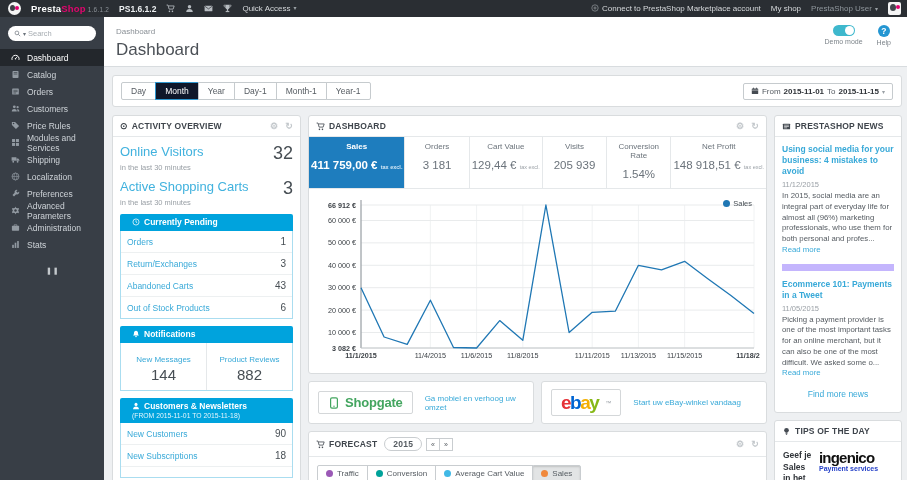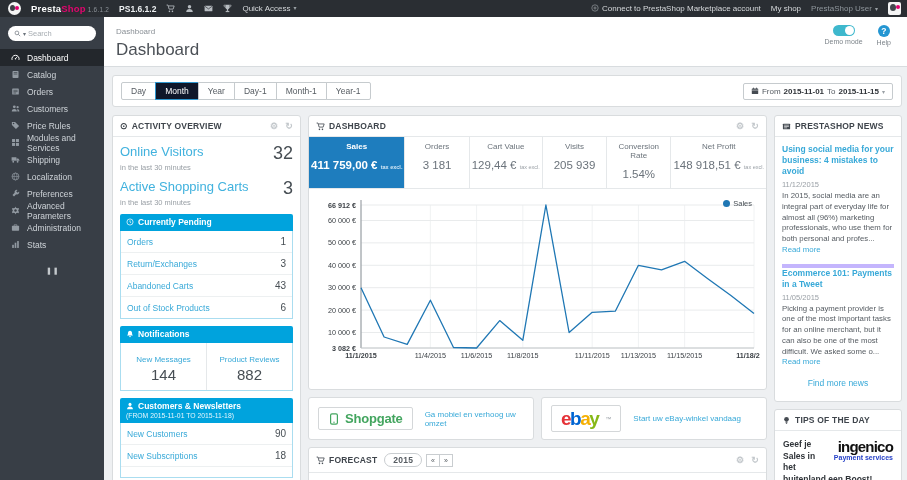--- a/index.html
+++ b/index.html
@@ -79,21 +79,21 @@
   .col-mid  { width:459px; flex:none; display:flex; flex-direction:column; gap:7px; }
   .col-right{ width:128px; flex:none; display:flex; flex-direction:column; gap:7px; }
 
   
   .act-body { padding:7px; }
   .big-row { display:flex; justify-content:space-between; align-items:flex-start; }
   .big-row a { font-size:13px; color:#41b2de; }
   .big-row .bv { font-size:18px; color:#474e54; font-weight:300; line-height:1; }
   .sub { font-size:7.5px; color:#9aa0a6; margin:1px 0 7px; }
   .sec { margin-top:7px; }
-  .sec-h { background:#00a3dd; color:#fff; padding:3px 6px 4px; font-size:8.5px; font-weight:bold;
+  .sec-h { background:#00a3dd; color:#fff; padding:3px 12px 4px; font-size:8.5px; font-weight:bold;
            border-radius:2px 2px 0 0; }
   .sec-h .hic { width:8px; height:8px; margin-right:4px; vertical-align:-1px; }
   .sec-h .ssub { display:block; font-size:6.8px; font-weight:normal; margin-top:1px; color:#e3f6fd; }
   .sec-box { border:1px solid #aaddf0; border-top:none; }
   .sec-row { display:flex; justify-content:space-between; align-items:center; padding:5px 6px; font-size:8.5px; border-top:1px solid #edf0f1; }
   .sec-row:first-child { border-top:none; }
   .sec-row a { color:#38a9d8; }
   .sec-row .rv { color:#474e54; font-size:10px; }
   .sec-cols { display:flex; }
   .sec-col { flex:1; text-align:center; padding:5px 2px 7px; }
@@ -104,21 +104,21 @@
   
   .metrics { display:flex; border-bottom:1px solid #e5e8ea; }
   .metric { flex:1; text-align:center; padding:5px 2px 8px; border-left:1px solid #e5e8ea; }
   .metric:first-child { border-left:none; }
   .metric .ml { font-size:8px; color:#6b737b; }
   .metric .mv { font-size:11.5px; color:#6b737b; margin-top:8px; white-space:nowrap; }
   .metric .suffix { font-size:5.5px; color:#9aa0a6; }
   .metric.active { background:#1e7dbe; }
   .metric.active .ml, .metric.active .mv { color:#fff; font-weight:bold; }
   .metric.active .suffix { color:#cfe6f5; }
-  .chart-wrap { position:relative; padding:4px 6px 20px; }
+  .chart-wrap { position:relative; padding:4px 6px 4px; }
   .chart-legend { position:absolute; top:10px; right:14px; display:flex; align-items:center; gap:3px; font-size:7.5px; color:#474e54; }
   .chart-legend .dot { width:7px; height:7px; border-radius:50%; display:inline-block; }
 
   
   .ads { display:flex; gap:7px; }
   .ad { flex:1; display:flex; align-items:center; gap:12px; padding:7px 9px; }
   .logo-box { border:1px solid #d4d7d9; border-radius:2px; background:#fff; padding:3px 9px; display:flex; align-items:center; gap:5px; }
   .logo-box svg { width:12px; height:12px; color:#43a55f; }
   .sg-name { font-size:13px; color:#43a55f; font-weight:bold; letter-spacing:-.2px; }
   .ad a { font-size:8px; color:#38a9d8; }
@@ -131,28 +131,28 @@
   .nav-btns { display:flex; }
   .nbtn { border:1px solid #c9cdd0; background:#fff; color:#555b61; font-size:7px; padding:2px 4px; margin-left:-1px; line-height:1; }
   .fc-legend { display:flex; padding:8px; }
   .lbtn { display:flex; align-items:center; gap:4px; border:1px solid #c9cdd0; background:#fff; padding:3px 8px; font-size:8px; color:#555b61; margin-left:-1px; }
   .lbtn:first-child { margin-left:0; border-radius:2px 0 0 2px; }
   .lbtn.active { background:#e2e4e5; box-shadow:inset 0 1px 2px rgba(0,0,0,.15); border-radius:2px; }
   .lbtn .dot { width:7px; height:7px; border-radius:50%; display:inline-block; }
 
   
   .news-body { padding:7px 7px 4px; }
-  .article + .article { border-top:4px solid #c4b5fd; margin-top:8px; }
+  .article + .article { border-top:7px solid #c4b5fd; margin-top:8px; padding-top:8px; }
   .article .at { font-size:8.5px; font-weight:bold; color:#38a9d8; line-height:1.3; display:block; }
   .article .ad8 { font-size:7.5px; color:#9aa0a6; margin:3px 0 2px; }
   .article p { font-size:7.8px; color:#555b61; line-height:1.38; }
   .article p a { color:#38a9d8; }
   .news-more { display:block; text-align:center; font-size:8.5px; color:#38a9d8; padding:10px 0 9px; }
   .tips-body { padding:8px 8px 4px; font-size:7.8px; color:#555b61; }
-  .ingenico { float:right; text-align:right; width:66px; margin:0 0 3px 4px; }
+  .ingenico { float:right; width:66px; margin:0 8px 3px 4px; }
   .ing-word { font-size:15px; font-weight:bold; color:#101010; letter-spacing:-.8px; line-height:1; display:block; }
   .ing-sub { font-size:7px; font-weight:bold; color:#2742c8; line-height:1.15; display:block; }
   .tip-title { font-size:8.5px; font-weight:bold; color:#2f3338; line-height:1.35; }
 </style>
 </head>
 <body>
 
 <svg width="0" height="0" style="position:absolute">
   <defs>
     <symbol id="i-cart" viewBox="0 0 12 12">

